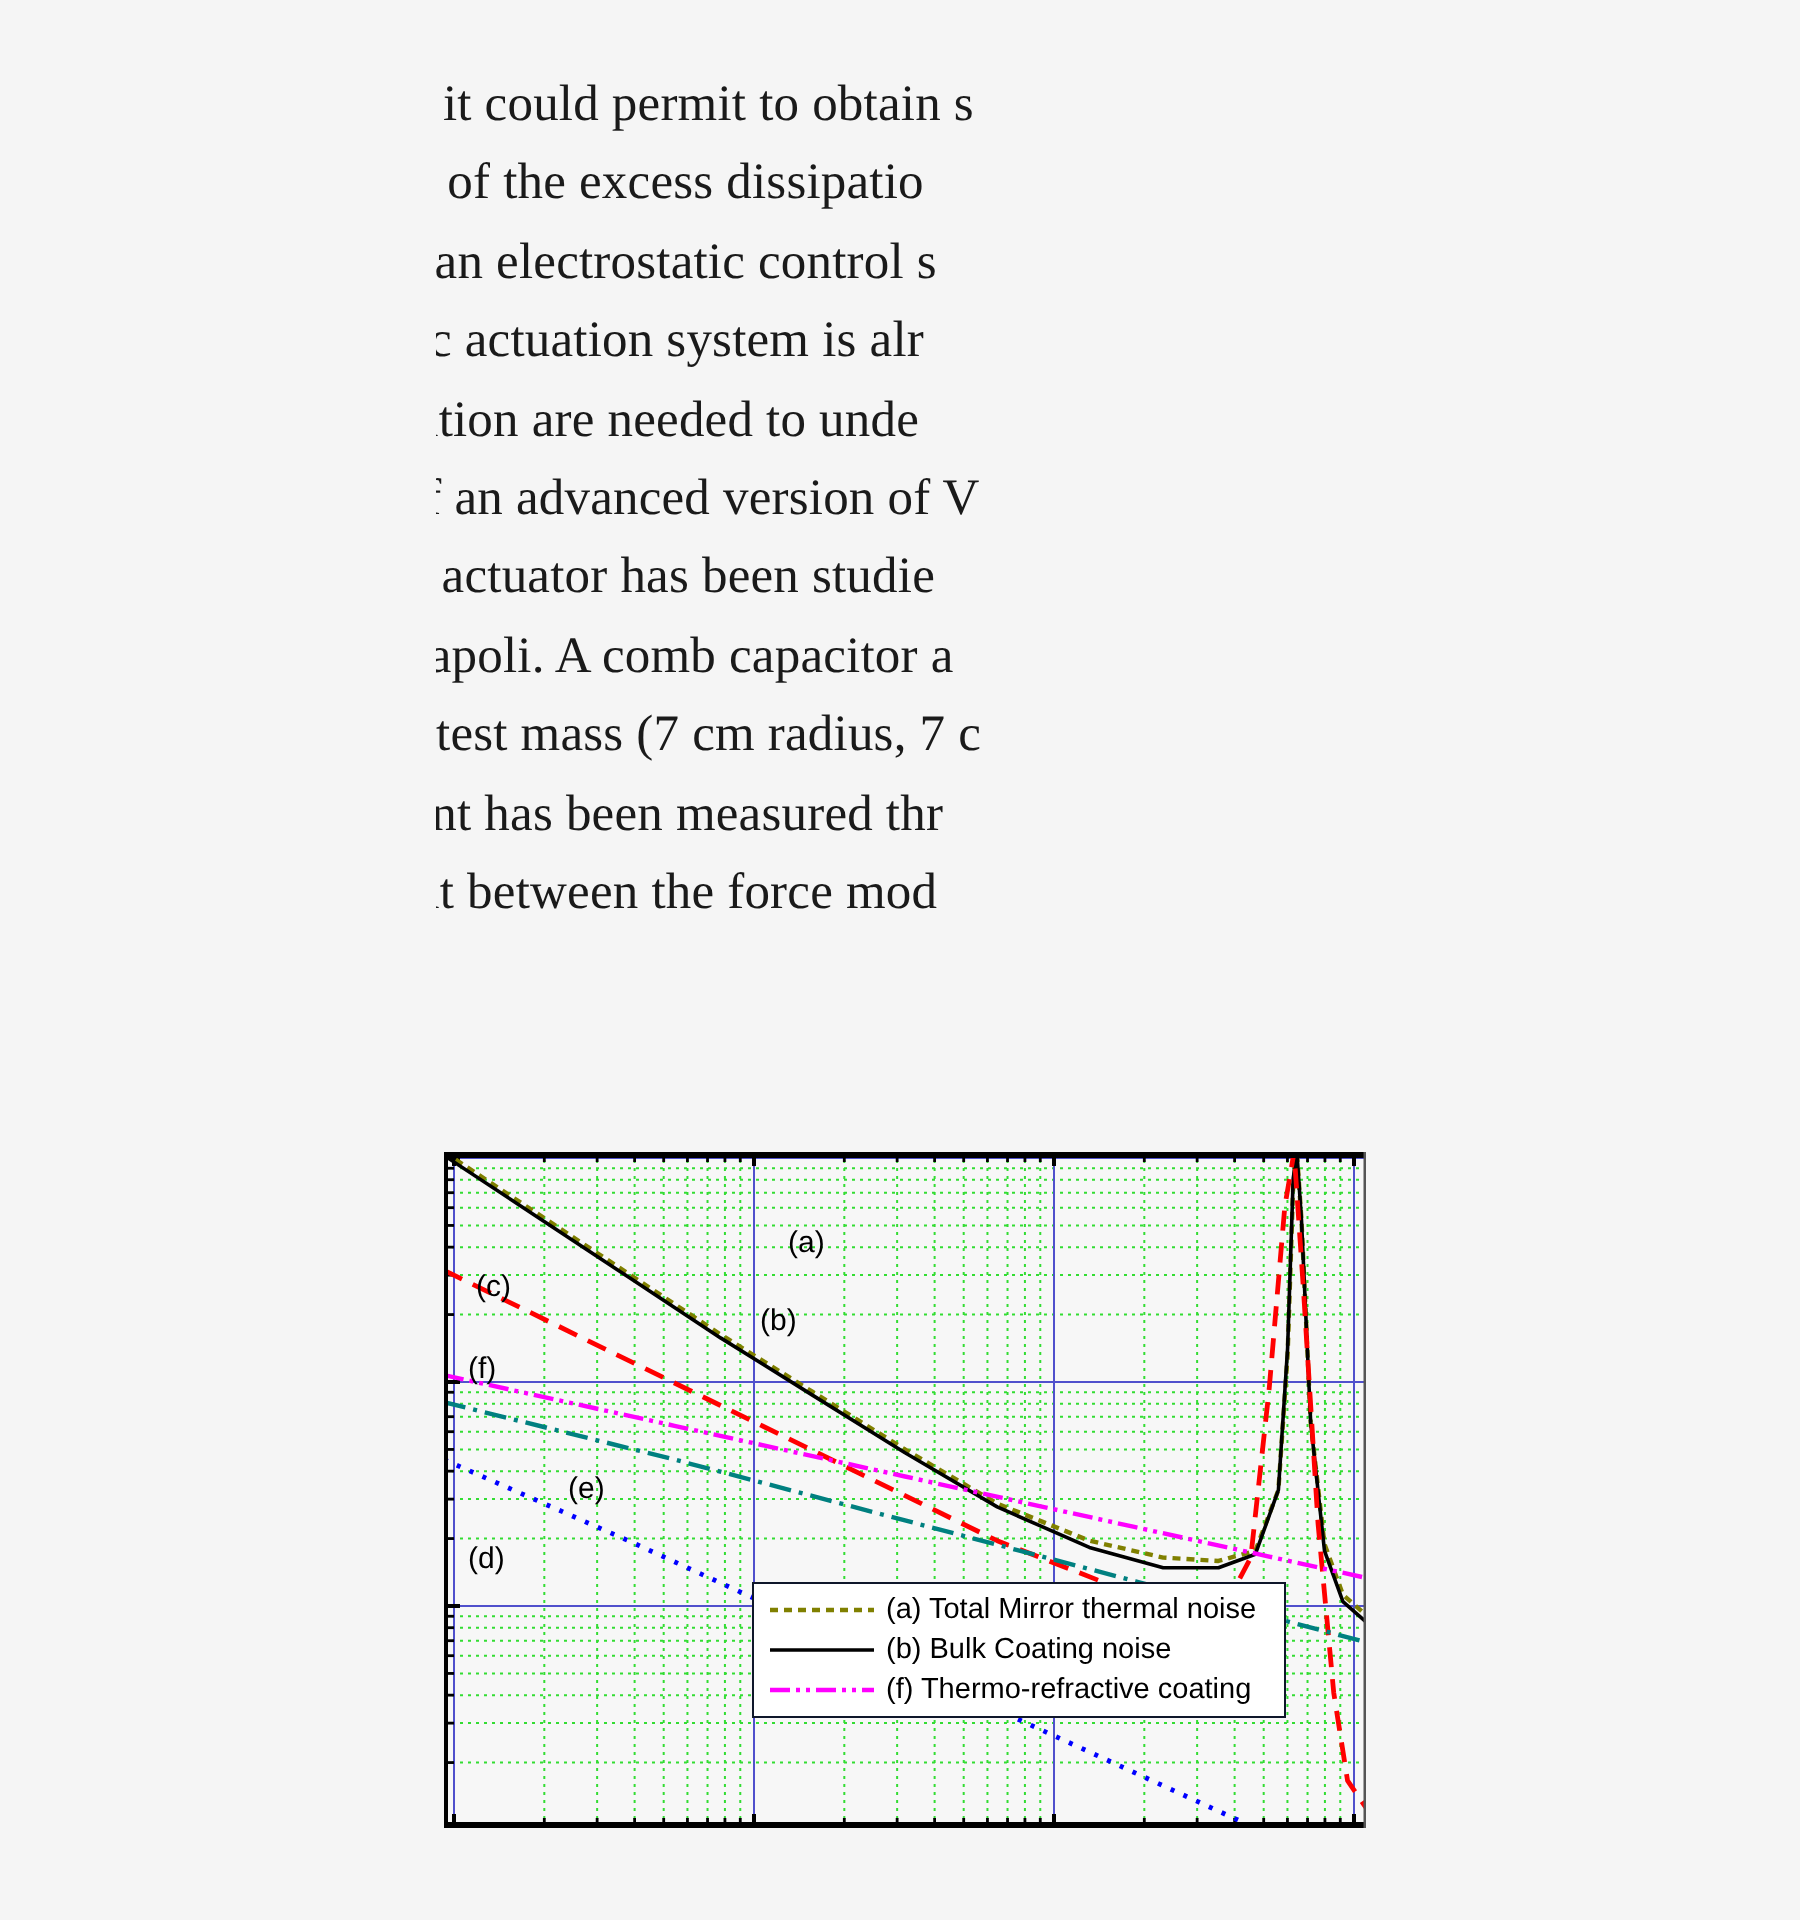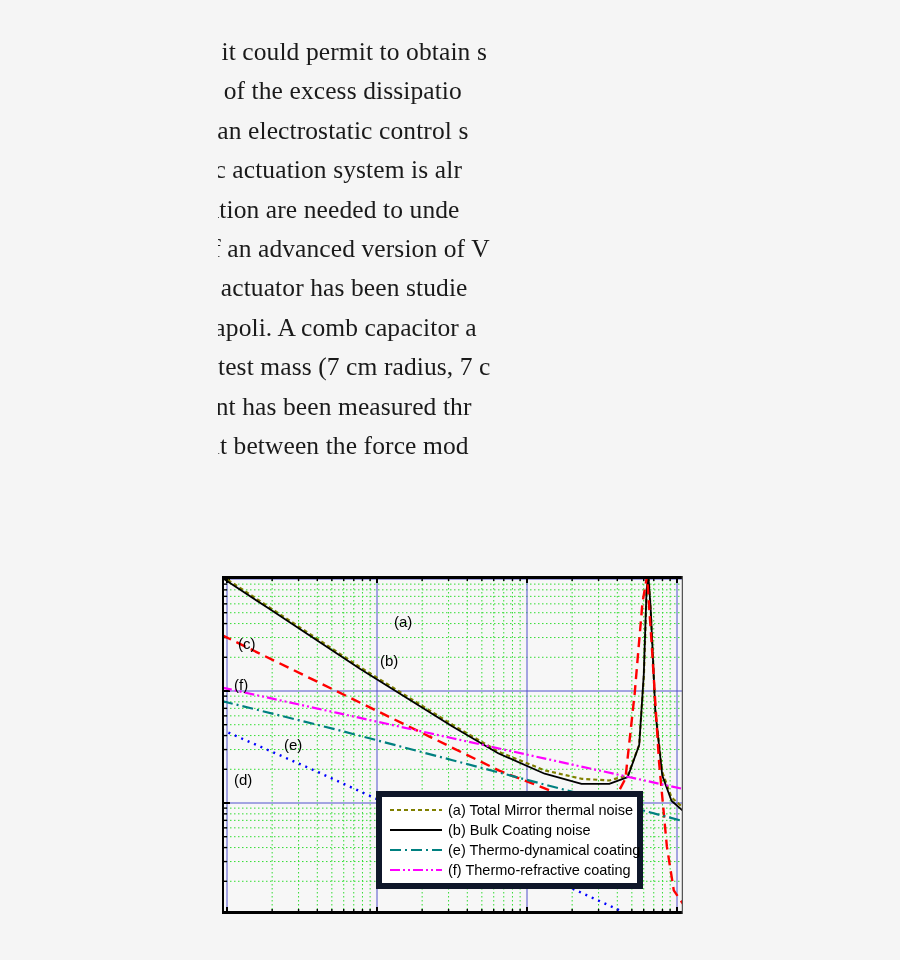--- a/index.html
+++ b/index.html
@@ -76,21 +76,21 @@
     white-space: nowrap;
   }
 
   
   #legend {
     position: absolute;
     left: 154px;
     top: 215px;
     width: 267px;
     background: #ffffff;
-    border: 6px solid #0f172a;
+    border: 1px solid #0f172a;
     padding: 3px 2px 3px 2px;
     box-sizing: border-box;
   }
   .legend-row {
     display: flex;
     align-items: center;
     height: 20px;
   }
   .legend-key {
     width: 60px;
@@ -307,28 +307,20 @@
         <span class="legend-key">
             <svg width="56" height="14">
               <line x1="2" y1="7" x2="54" y2="7" stroke="#000000" stroke-width="1.8"></line>
             </svg>
           </span>
         <span class="legend-text">(b) Bulk Coating noise</span>
       </div>
       <div class="legend-row">
         <span class="legend-key">
             <svg width="56" height="14">
-              <line x1="2" y1="7" x2="54" y2="7" stroke="#008080" stroke-width="2.2" stroke-dasharray="11,4,2,4"></line>
-            </svg>
-          </span>
-        <span class="legend-text">(e) Thermo-dynamical coating</span>
-      </div>
-      <div class="legend-row">
-        <span class="legend-key">
-            <svg width="56" height="14">
               <line x1="2" y1="7" x2="54" y2="7" stroke="#ff00ff" stroke-width="2.2" stroke-dasharray="10,3,2,3,2,3"></line>
             </svg>
           </span>
         <span class="legend-text">(f) Thermo-refractive coating</span>
       </div>
     </div>
   </div>
 </div>
 
 </body></html>

